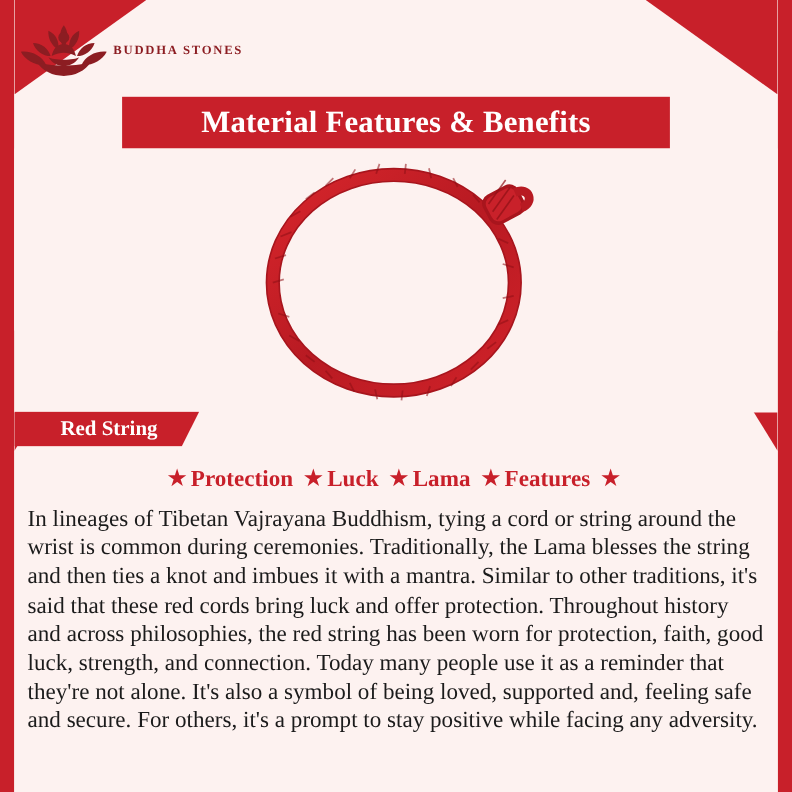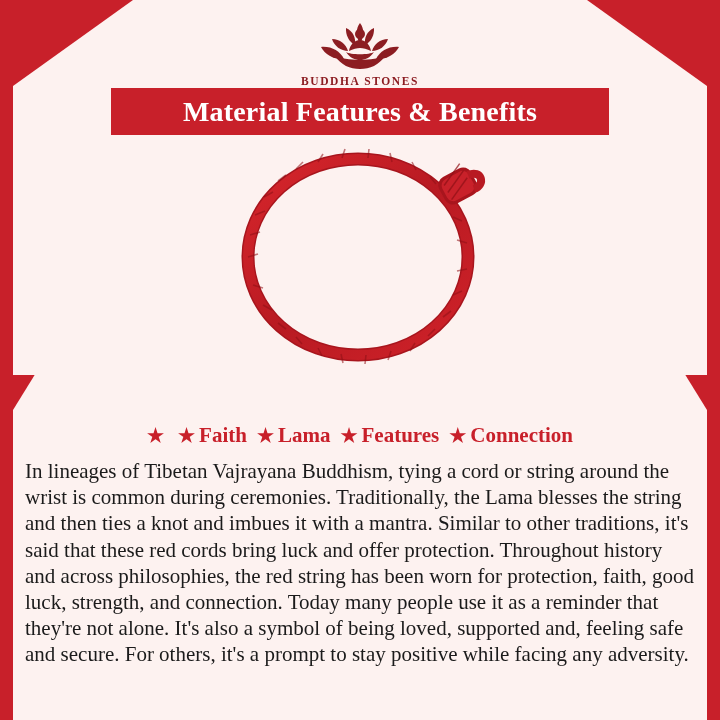--- a/index.html
+++ b/index.html
@@ -47,21 +47,21 @@
     clip-path: polygon(0 0, 34px 55px, 0 110px);
   }
   .wedge-mr {
     right: 0; top: 300px; width: 34px; height: 110px;
     clip-path: polygon(34px 0, 0 55px, 34px 110px);
   }
 
   
   .logo-wrap {
     position: absolute; left: 0; right: 0; top: 16px;
-    display: flex; flex-direction: column; align-items: center;
+    display: flex; flex-direction: row; align-items: center;
   }
   .logo-mark { width: 90px; height: 56px; display: block; }
   .logo-text {
     margin-top: 3px;
     font-size: 11.5px;
     letter-spacing: 1.6px;
     color: #8c1d22;
     font-weight: 700;
     font-family: "Liberation Serif", serif;
   }
@@ -233,39 +233,42 @@
             <path d="M236 44 l24 -12" transform="rotate(-28 248 51)"></path>
             <path d="M236 52 l24 -12" transform="rotate(-28 248 51)"></path>
             <path d="M236 60 l24 -12" transform="rotate(-28 248 51)"></path>
           </g>
         </g>
 
         <path d="M258 40 C272 34 276 50 264 54" fill="none" stroke="#b81a22" stroke-width="8"></path>
       </svg>
     </div>
 
+    <div class="name-tag">
+      <span class="tag-text">Red String</span>
+    </div>
 
     <div class="benefits">
       <div class="benefit">
         <span class="star">★</span>
-      </div>
-      <div class="benefit">
-        <span class="star">★</span>
-        <span>Faith</span>
+        <span>Protection</span>
+      </div>
+      <div class="benefit">
+        <span class="star">★</span>
+        <span>Luck</span>
       </div>
       <div class="benefit">
         <span class="star">★</span>
         <span>Lama</span>
       </div>
       <div class="benefit">
         <span class="star">★</span>
         <span>Features</span>
       </div>
       <div class="benefit">
         <span class="star">★</span>
-        <span>Connection</span>
       </div>
     </div>
 
     <p class="desc">In lineages of Tibetan Vajrayana Buddhism, tying a cord or string around the wrist is common during ceremonies. Traditionally, the Lama blesses the string and then ties a knot and imbues it with a mantra. Similar to other traditions, it's said that these red cords bring luck and offer protection. Throughout history and across philosophies, the red string has been worn for protection, faith, good luck, strength, and connection. Today many people use it as a reminder that they're not alone. It's also a symbol of being loved, supported and, feeling safe and secure. For others, it's a prompt to stay positive while facing any adversity.</p>
 
   </div>
 </div>
 
 </body></html>

